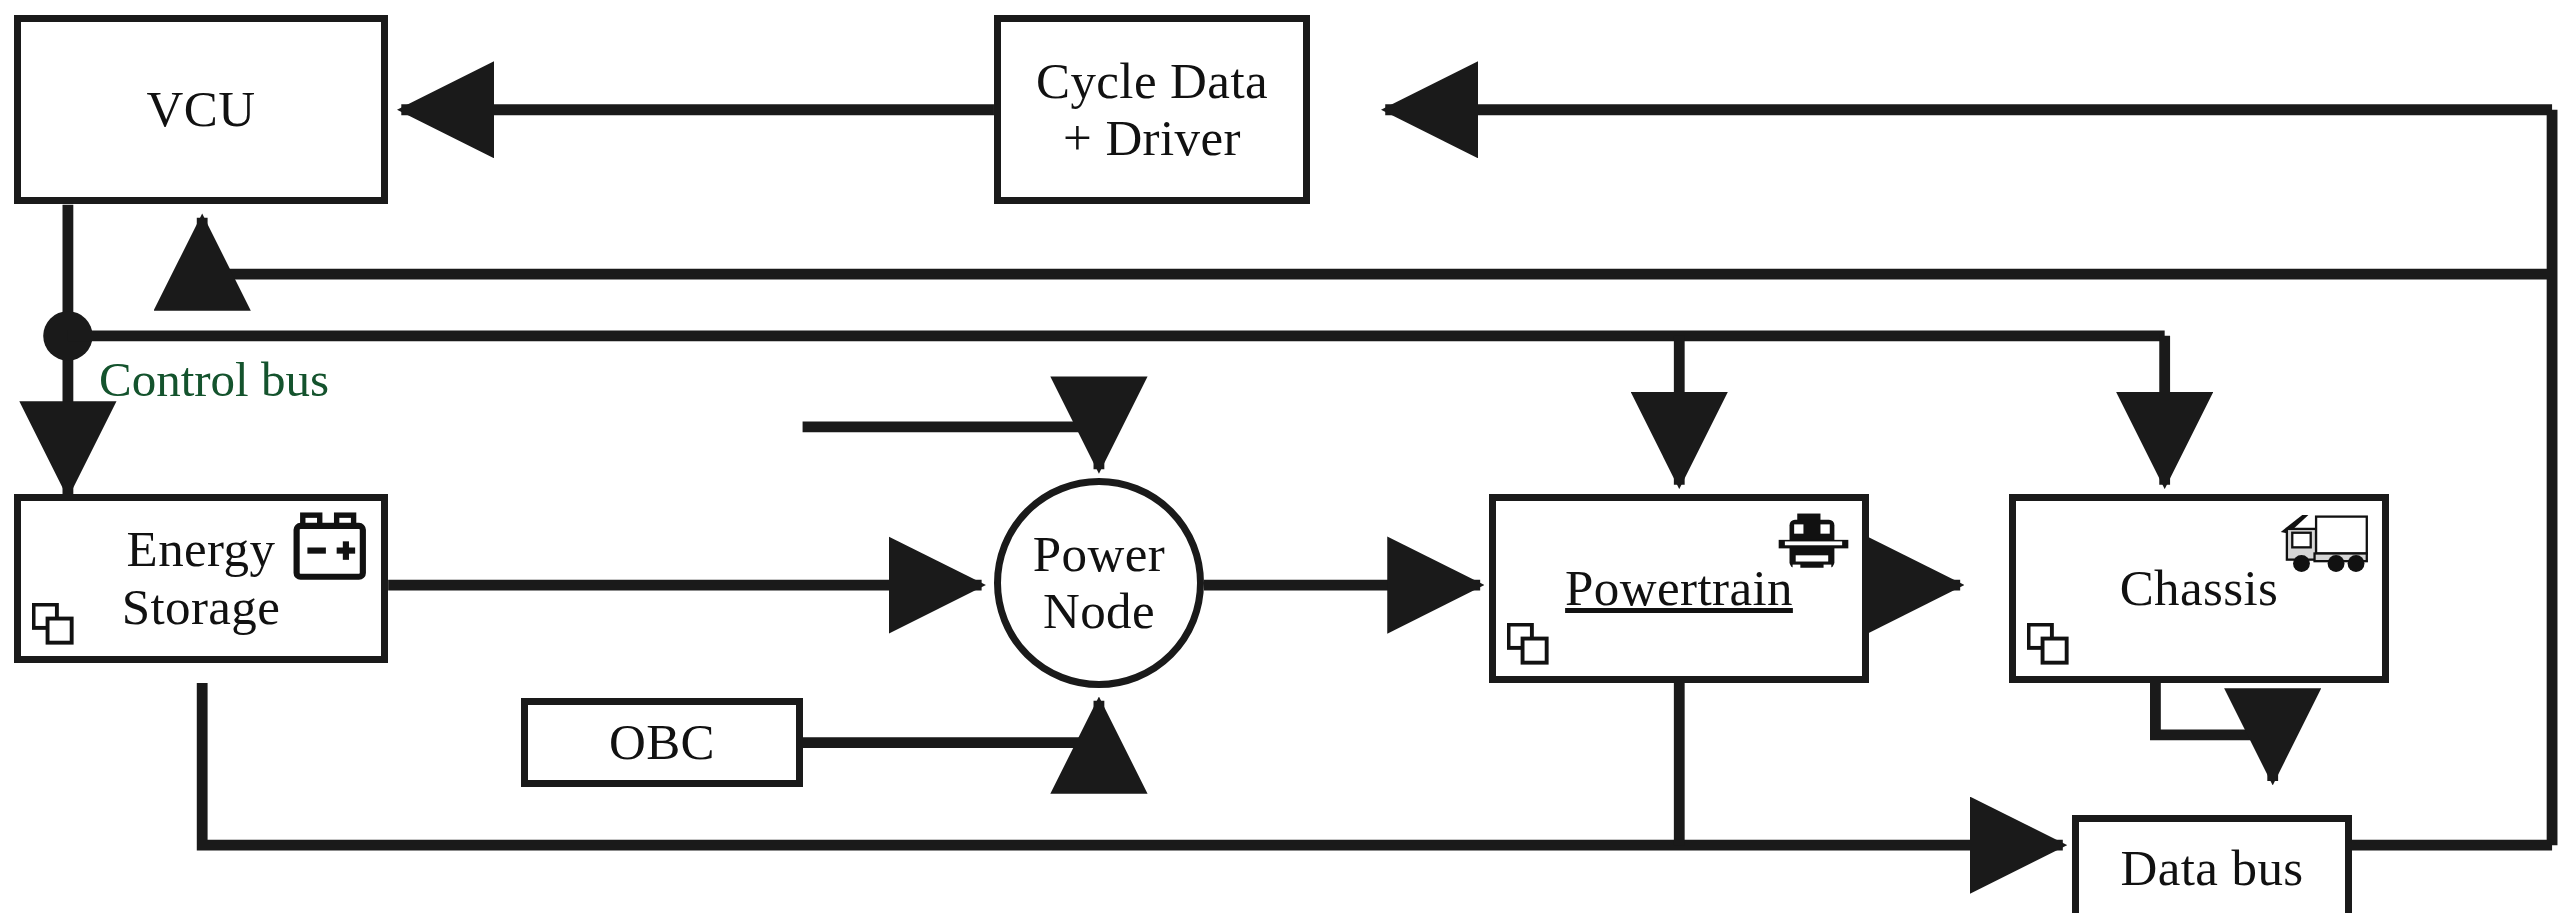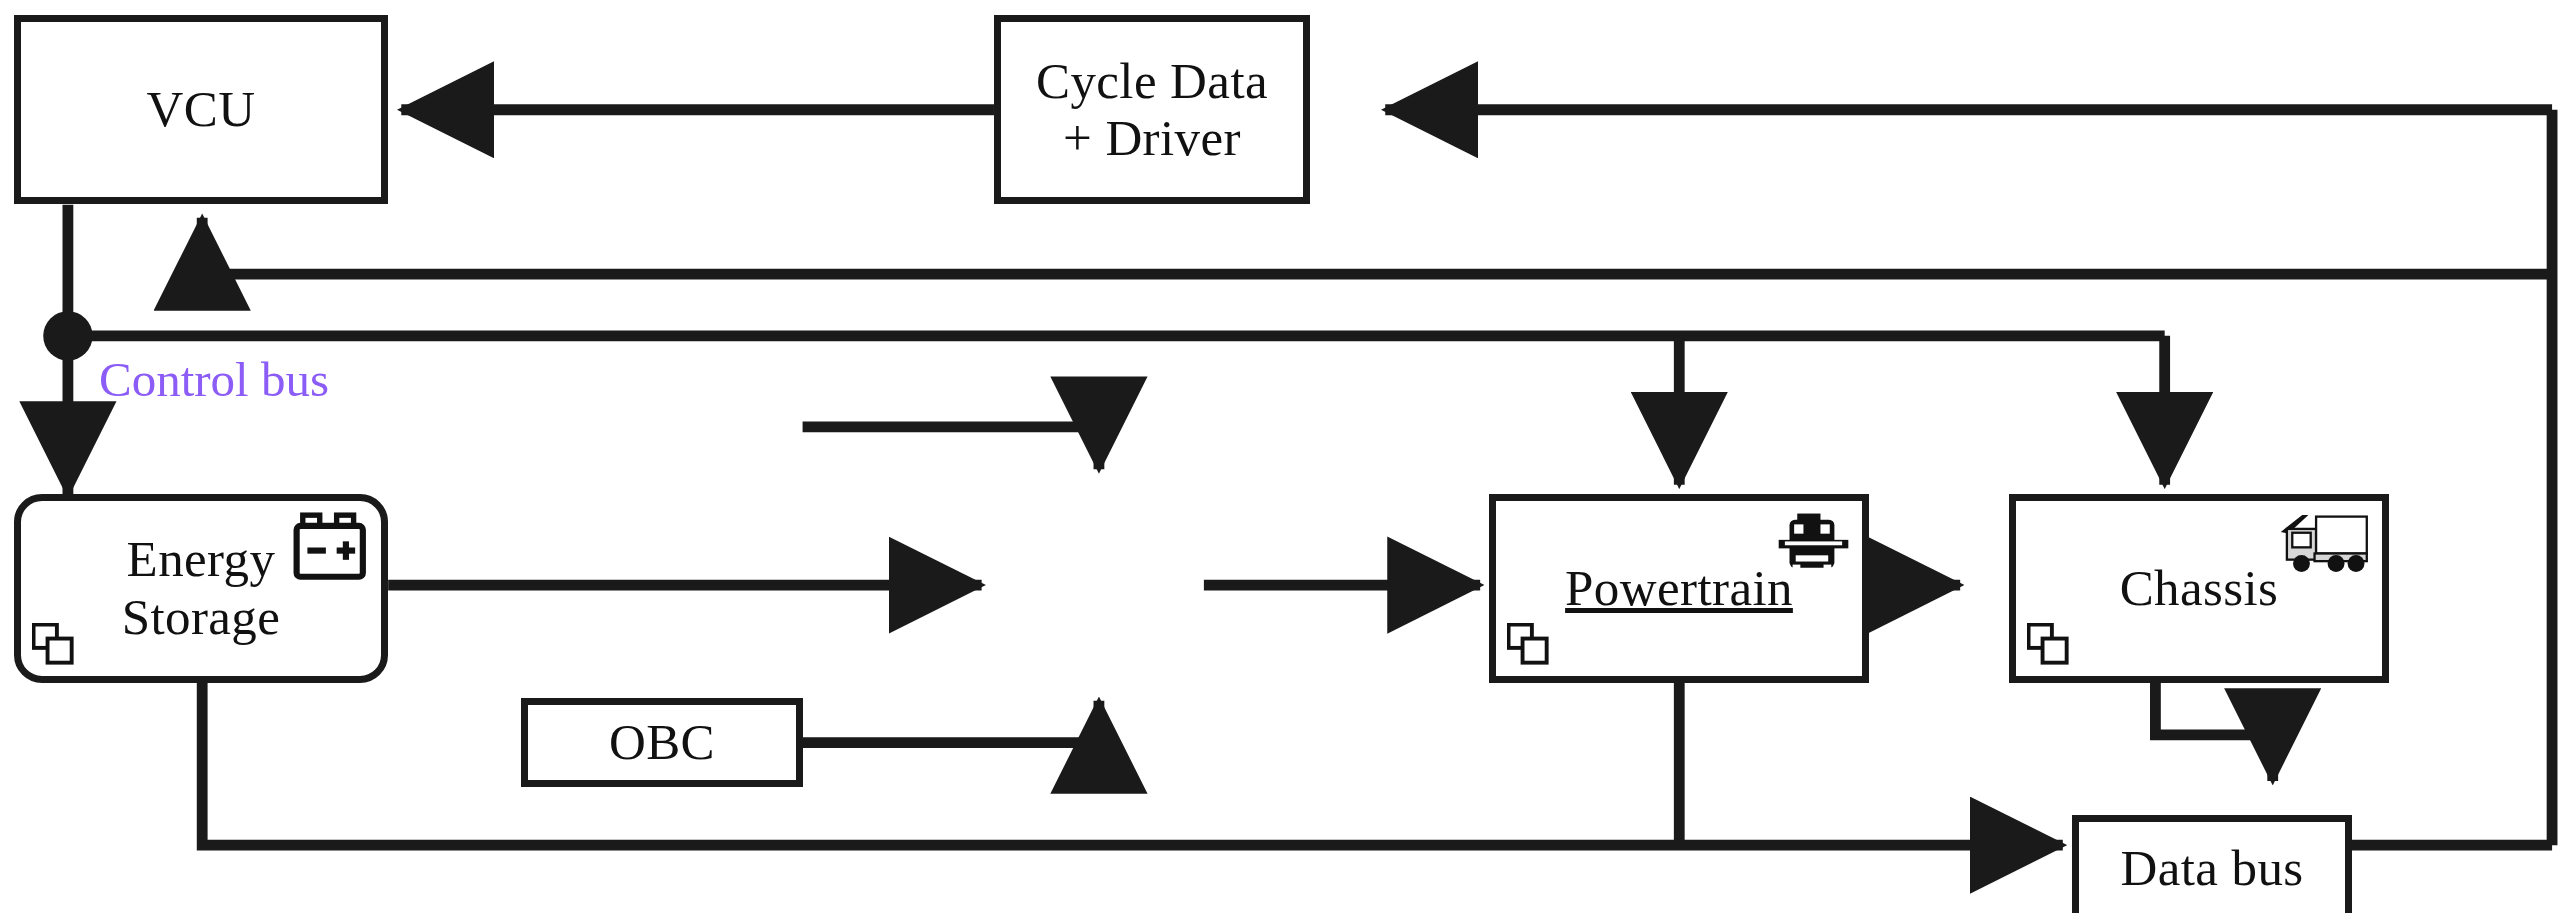--- a/index.html
+++ b/index.html
@@ -5,21 +5,21 @@
   html,body{margin:0;padding:0;background:#ffffff;}
   #stage{position:relative;width:2576px;height:914px;background:#ffffff;
          font-family:"Liberation Serif","DejaVu Serif",serif;overflow:hidden;}
   #wires{position:absolute;left:0;top:0;width:2576px;height:914px;}
   .node{position:absolute;box-sizing:border-box;background:#ffffff;
         border:7.7px solid #1a1a1a;display:flex;align-items:center;
         justify-content:center;text-align:center;color:#111111;}
   .node .lbl{font-size:51px;line-height:1.12;letter-spacing:0.4px;
              white-space:pre-line;padding:0 4.6px;position:relative;z-index:3;}
   .circle{border-radius:50%;}
-  .busnote{position:absolute;font-size:49px;color:#8b5cf6;white-space:nowrap;}
+  .busnote{position:absolute;font-size:49px;color:#14532d;white-space:nowrap;}
   .corner-ic{position:absolute;left:10.8px;bottom:10.8px;width:42px;height:42px;}
   .tr-ic{position:absolute;right:12.3px;top:10.8px;}
 </style>
 </head>
 <body>
 
 <div id="stage">
 
   <svg id="wires" viewBox="0 0 3338 1184" xmlns="http://www.w3.org/2000/svg">
     <defs>
@@ -63,21 +63,21 @@
 
   <div class="node" style="left:14px;top:15.4px;width:374px;height:189px;">
     <span class="lbl">VCU</span>
   </div>
 
   <div class="node" style="left:994px;top:15.4px;width:316px;height:189px;">
     <span class="lbl">Cycle Data
 + Driver</span>
   </div>
 
-  <div class="node" style="left:14px;top:494px;width:374px;height:189px;border-radius:28px;">
+  <div class="node" style="left:14px;top:494px;width:374px;height:169px;">
     <span class="lbl">Energy
 Storage</span>
     <svg class="tr-ic" width="77" height="71" viewBox="0 0 100 92">
       <rect x="14" y="4" width="22" height="16" fill="none" stroke="#111" stroke-width="7"></rect>
       <rect x="58" y="4" width="22" height="16" fill="none" stroke="#111" stroke-width="7"></rect>
       <rect x="6" y="18" width="86" height="66" rx="5" fill="#fff" stroke="#111" stroke-width="8"></rect>
       <rect x="20" y="46" width="24" height="8" fill="#111"></rect>
       <rect x="58" y="46" width="24" height="8" fill="#111"></rect>
       <rect x="66" y="38" width="8" height="24" fill="#111"></rect>
     </svg>
@@ -85,20 +85,24 @@
       <rect x="2" y="2" width="30" height="30" fill="#fff" stroke="#111" stroke-width="5"></rect>
       <rect x="20" y="20" width="31" height="31" fill="#fff" stroke="#111" stroke-width="5"></rect>
     </svg>
   </div>
 
 
   <div class="node" style="left:521px;top:698px;width:282px;height:89px;">
     <span class="lbl">OBC</span>
   </div>
 
+  <div class="node circle" style="left:994px;top:478px;width:210px;height:210px;">
+    <span class="lbl">Power
+Node</span>
+  </div>
 
   <div class="node" style="left:1489px;top:494px;width:380px;height:189px;text-decoration:underline;">
     <span class="lbl">Powertrain</span>
     <svg class="tr-ic" width="73" height="65" viewBox="0 0 94 84">
       <rect x="26" y="2" width="30" height="9" fill="#111"></rect>
       <rect x="16" y="10" width="58" height="62" rx="7" fill="#111"></rect>
       <rect x="22" y="16" width="12" height="12" fill="#fff"></rect>
       <rect x="56" y="16" width="12" height="12" fill="#fff"></rect>
       <rect x="2" y="36" width="90" height="11" fill="#111"></rect>
       <rect x="10" y="38" width="74" height="5" fill="#fff"></rect>

